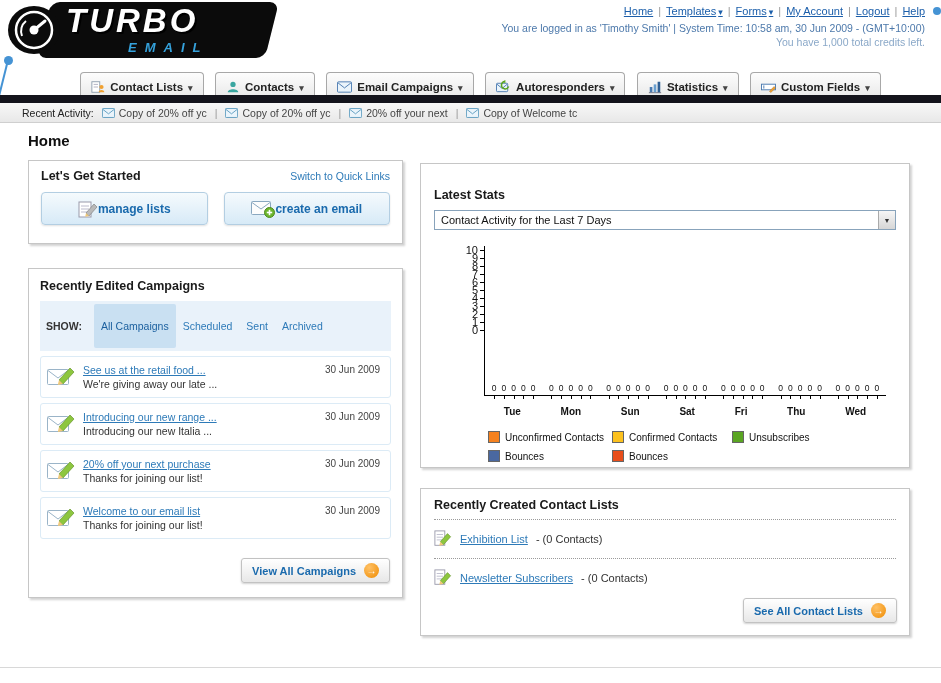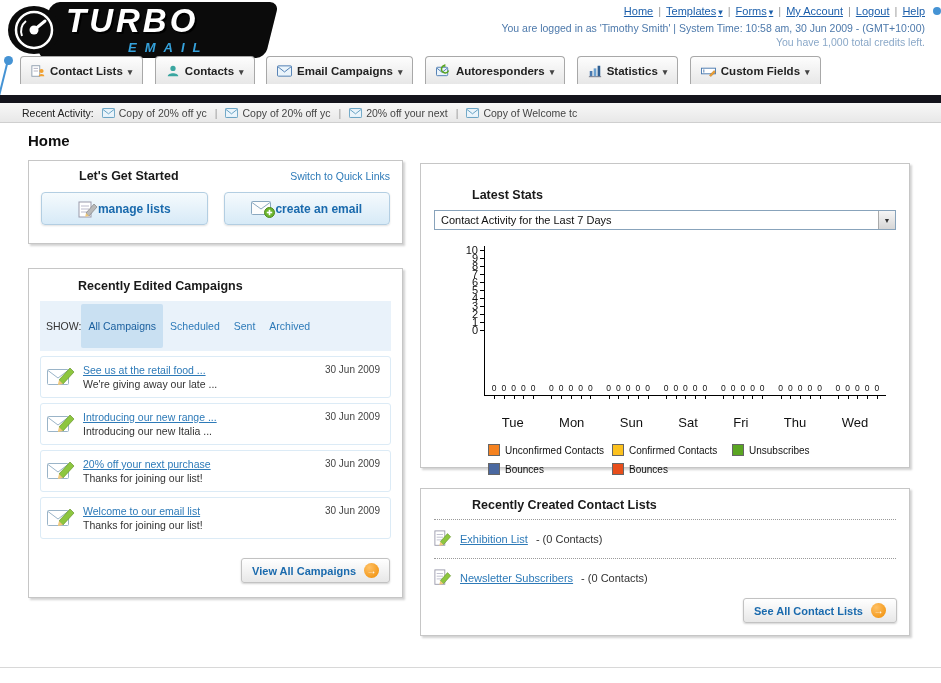--- a/index.html
+++ b/index.html
@@ -21,49 +21,49 @@
   .top-links { position:absolute; top:5px; right:16px; font-size:11px; display:flex; align-items:center; }
   .top-links .lnk { color:#1b5eaa; text-decoration:underline; cursor:pointer; display:flex; align-items:center; gap:2px; }
   .sep::before { content:"|"; color:#999; }
   .top-links .sep { margin:0 5px; }
   .caret::after { content:"\25BE"; font-size:9px; color:#1b5eaa; }
   .tab .caret::after { color:#444; }
   .login-line { position:absolute; top:22px; right:16px; font-size:10.5px; color:#4d79ab; }
   .credits-line { position:absolute; top:36px; right:16px; font-size:10.5px; color:#8aa8c8; }
 
   
-  .navbar { position:absolute; top:56px; left:0; width:100%; height:29px; }
+  .navbar { position:absolute; top:72px; left:0; width:100%; height:29px;text-align:center; }
   .tab { display:inline-flex; align-items:center; gap:5px; margin-left:7px; height:28px; padding:0 10px; border:1px solid #a8a8a8; border-bottom:none; border-radius:4px 4px 0 0; background:linear-gradient(#fdfdfd,#e7e7e7); font-size:11.5px; font-weight:bold; color:#222; cursor:pointer; vertical-align:bottom; }
   .tab:first-child { margin-left:20px; }
   .darkbar { position:absolute; top:95px; left:0; width:100%; height:8px; background:#14141c; }
 
   
   .activity { position:absolute; top:103px; left:0; width:100%; height:20px; background:linear-gradient(#f8f8f8,#e8e8e8); border-bottom:1px solid #cfcfcf; display:flex; align-items:center; padding-left:22px; font-size:10.5px; color:#222; }
   .activity-label { font-weight:normal; color:#222; margin-right:8px; }
   .activity-item { display:flex; align-items:center; gap:4px; color:#444; cursor:pointer; }
   .activity .sep { margin:0 8px; }
 
   
   .page-title { position:absolute; top:132px; left:28px; font-size:15px; font-weight:bold; color:#101010; }
 
   
   .panel { position:absolute; background:#fff; border:1px solid #c6c6c6; box-shadow:1.5px 1.5px 2px rgba(0,0,0,0.18); }
-  .panel-title { font-size:12.5px; font-weight:bold; color:#1a1a1a;margin-left:38px; }
+  .panel-title { font-size:12.5px; font-weight:bold; color:#1a1a1a; }
 
   
   .gs-panel { top:160px; left:28px; width:375px; height:84px; padding:8px 12px; }
   .gs-head { display:flex; justify-content:space-between; align-items:center; }
   .switch-link { font-size:10.5px; color:#2d7ab8; cursor:pointer; }
   .gs-buttons { display:flex; gap:16px; margin-top:9px; }
   .big-btn { flex:1; height:33px; display:flex; align-items:center; justify-content:center; gap:0; background:linear-gradient(#f5fafd,#d7eaf7); border:1px solid #b3cee2; border-radius:4px; font-size:12px; font-weight:bold; color:#1a6aad; box-shadow:0 1px 2px rgba(0,0,0,0.12); cursor:pointer; }
 
   
   .camp-panel { top:268px; left:28px; width:375px; height:330px; padding:10px 11px; }
   .filter-bar { background:#e9f2fa; margin-top:8px; padding:3px 6px; display:flex; align-items:center; font-size:10.5px; }
-  .show-label { font-weight:normal; color:#333; margin-right:0; }
+  .show-label { font-weight:bold; color:#333; margin-right:12px; }
   .filter { color:#2d7ab8; cursor:pointer; padding:16px 7px; }
   .filter.active { background:#c9e0f2; color:#1a5f9e; border-radius:2px; }
   .camp-item { border:1px solid #dcebf6; border-radius:3px; margin-top:5px; padding:5px 8px 5px 6px; display:flex; gap:8px; position:relative; min-height:42px; align-items:center; }
   .camp-text { display:flex; flex-direction:column; gap:2px; font-size:10.5px; }
   .camp-link { color:#2d7ab8; text-decoration:underline; cursor:pointer; }
   .camp-sub { color:#333; }
   .camp-date { position:absolute; right:10px; top:7px; font-size:10px; color:#444; }
   .view-all { position:absolute; right:12px; bottom:14px; }
   .pill-btn { display:inline-flex; align-items:center; gap:8px; padding:4px 10px; background:linear-gradient(#ffffff,#e7e7e7); border:1px solid #c2c2c2; border-radius:3px; font-size:11px; font-weight:bold; color:#1a6aad; box-shadow:0 1px 2px rgba(0,0,0,.18); cursor:pointer; }
   .arrow-circle { width:15px; height:15px; border-radius:50%; background:radial-gradient(circle at 35% 30%, #ffc166, #ef8b00); display:flex; align-items:center; justify-content:center; }
@@ -76,21 +76,21 @@
   .dd-caret::after { content:"\25BC"; font-size:7px; color:#333; }
   .chart { display:flex; margin-top:16px; margin-left:28px; margin-right:10px; }
   .y-axis { width:22px; height:150px; display:flex; flex-direction:column; justify-content:flex-start; align-items:flex-end; font-size:11px; color:#111; }
   .ytick { display:flex; align-items:center; gap:2px; height:8px; line-height:8px; }
   .ymark { display:inline-block; width:4px; height:1px; background:#000; }
   .plot { flex:1; height:150px; border-left:1px solid #000; border-bottom:1px solid #000; position:relative; }
   .vgroups { position:absolute; left:0; right:0; bottom:2px; display:flex; justify-content:space-around; }
   .vgroup { display:flex; gap:5px; }
   .vzero { font-size:8.5px; color:#111; position:relative; }
   .vzero::after { content:""; position:absolute; left:50%; bottom:-6px; width:1px; height:4px; background:#000; }
-  .cat-row { display:flex; justify-content:space-around; margin-left:50px; margin-right:10px; margin-top:19px; font-size:13px; color:#111; }
+  .cat-row { display:flex; justify-content:space-around; margin-left:50px; margin-right:10px; margin-top:10px; font-size:10px; color:#111;font-weight:bold; }
   .legend { margin-top:14px; margin-left:54px; display:grid; grid-template-columns:124px 120px auto; row-gap:7px; font-size:10px; color:#111; }
   .legend-item { display:flex; align-items:center; gap:5px; }
   .swatch { width:12px; height:12px; border:1px solid #666; flex:0 0 auto; }
 
   
   .lists-panel { top:488px; left:420px; width:490px; height:148px; padding:9px 13px; }
   .dotted { border-top:1px dotted #9a9a9a; margin:7px 0; }
   .list-item { display:flex; align-items:center; gap:8px; font-size:11px; padding:3px 0; }
   .list-link { color:#2d7ab8; text-decoration:underline; cursor:pointer; }
   .list-suffix { color:#333; }

